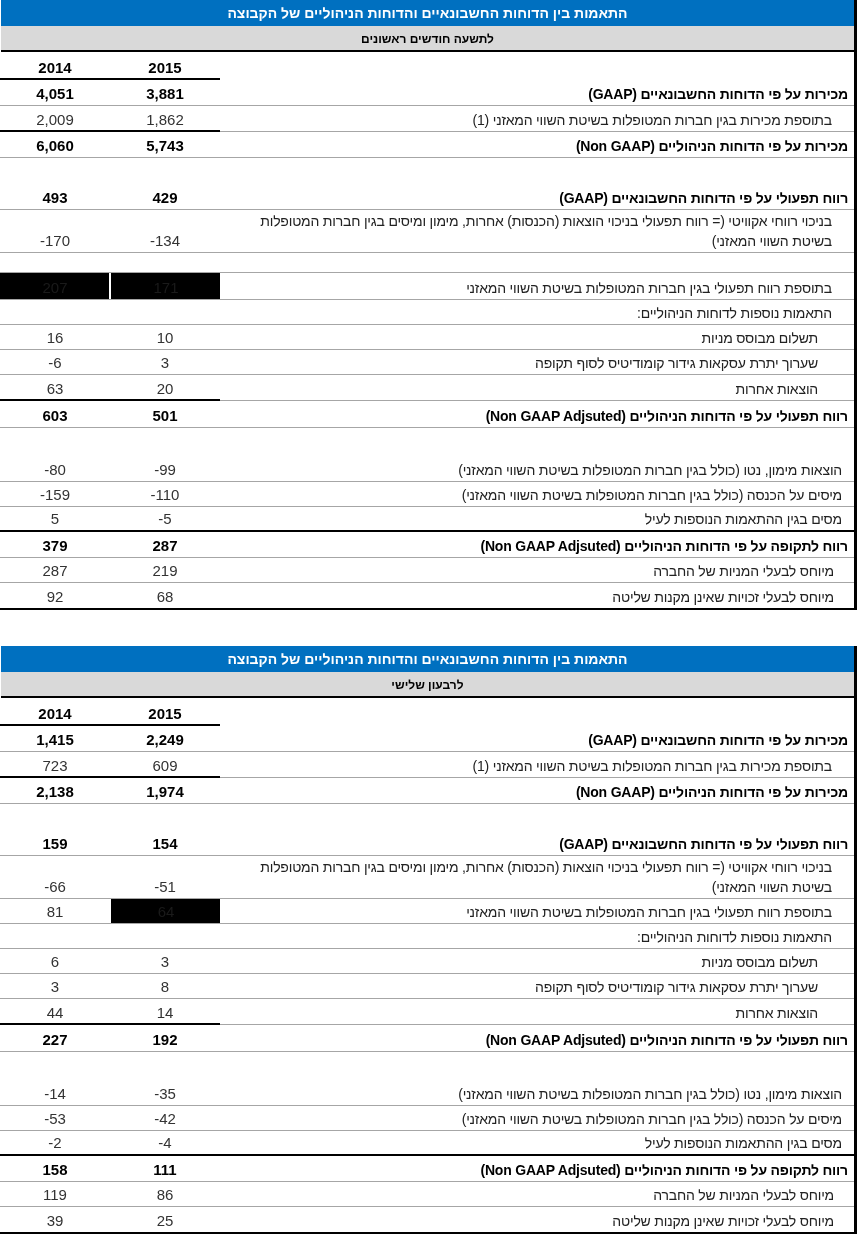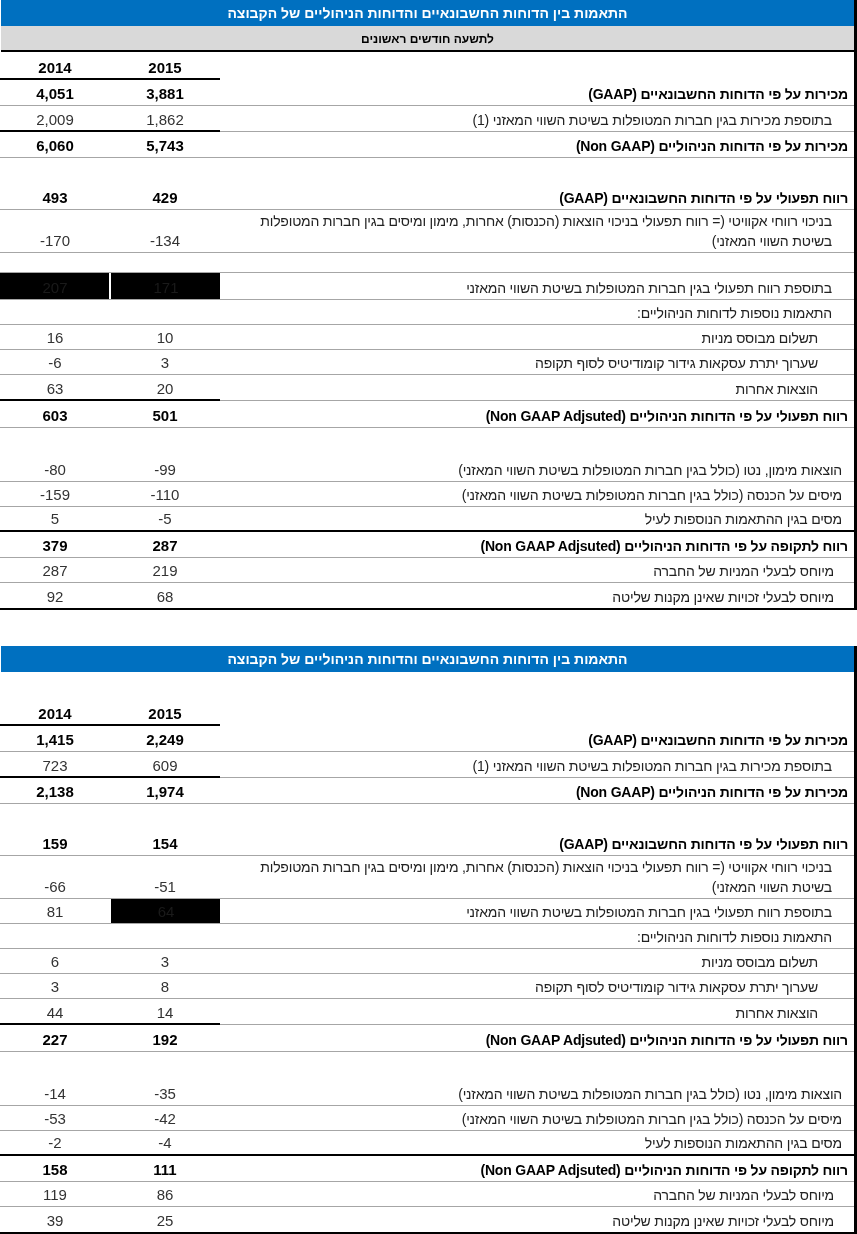--- a/index.html
+++ b/index.html
@@ -129,20 +129,21 @@
   <div class="row thick" style="top:583px;height:27px;">
     <span class="num c2014">92</span>
     <span class="num c2015">68</span>
     <span class="label" style="right:20px;">מיוחס לבעלי זכויות שאינן מקנות שליטה</span>
   </div>
 </div>
 
 <div class="section" style="top:646px;height:588px;">
   <div class="right-edge" style="top:0;height:588px;"></div>
   <div class="title-bar" style="top:0;">התאמות בין הדוחות החשבונאיים והדוחות הניהוליים של הקבוצה</div>
+  <div class="sub-bar" style="top:26px;">לרבעון שלישי</div>
 
   <div class="row no-border num-under" style="top:52px;height:27px;">
     <span class="num c2014 year">2014</span>
     <span class="num c2015 year">2015</span>
   </div>
 
   <div class="row bold" style="top:79px;height:27px;">
     <span class="num c2014">1,415</span>
     <span class="num c2015">2,249</span>
     <span class="label">מכירות על פי הדוחות החשבונאיים (GAAP)</span>

